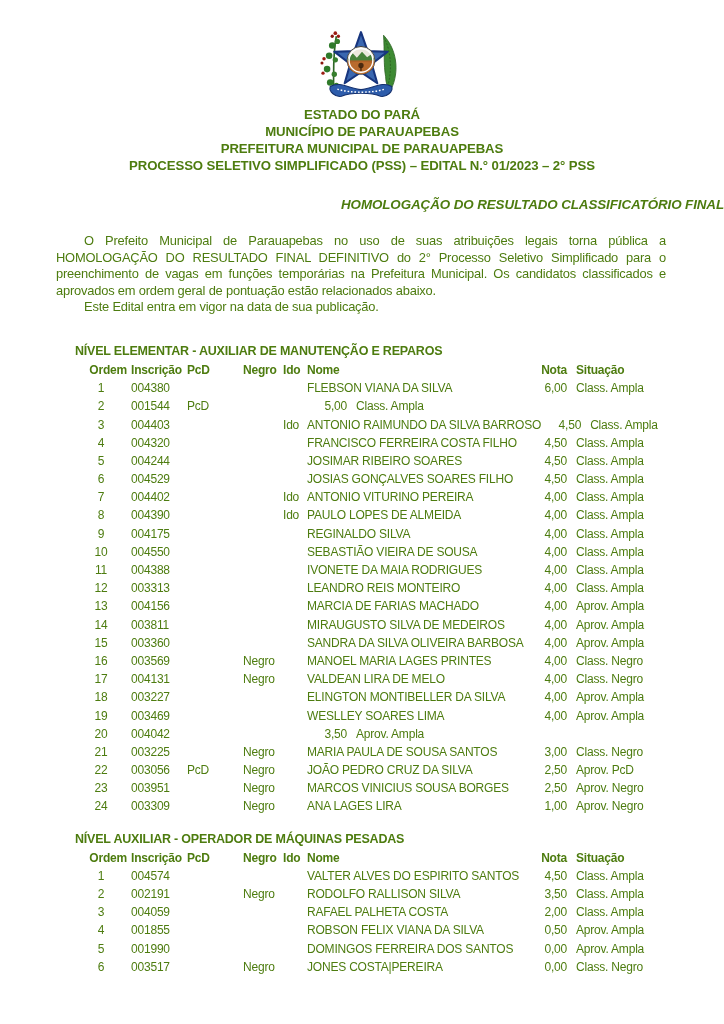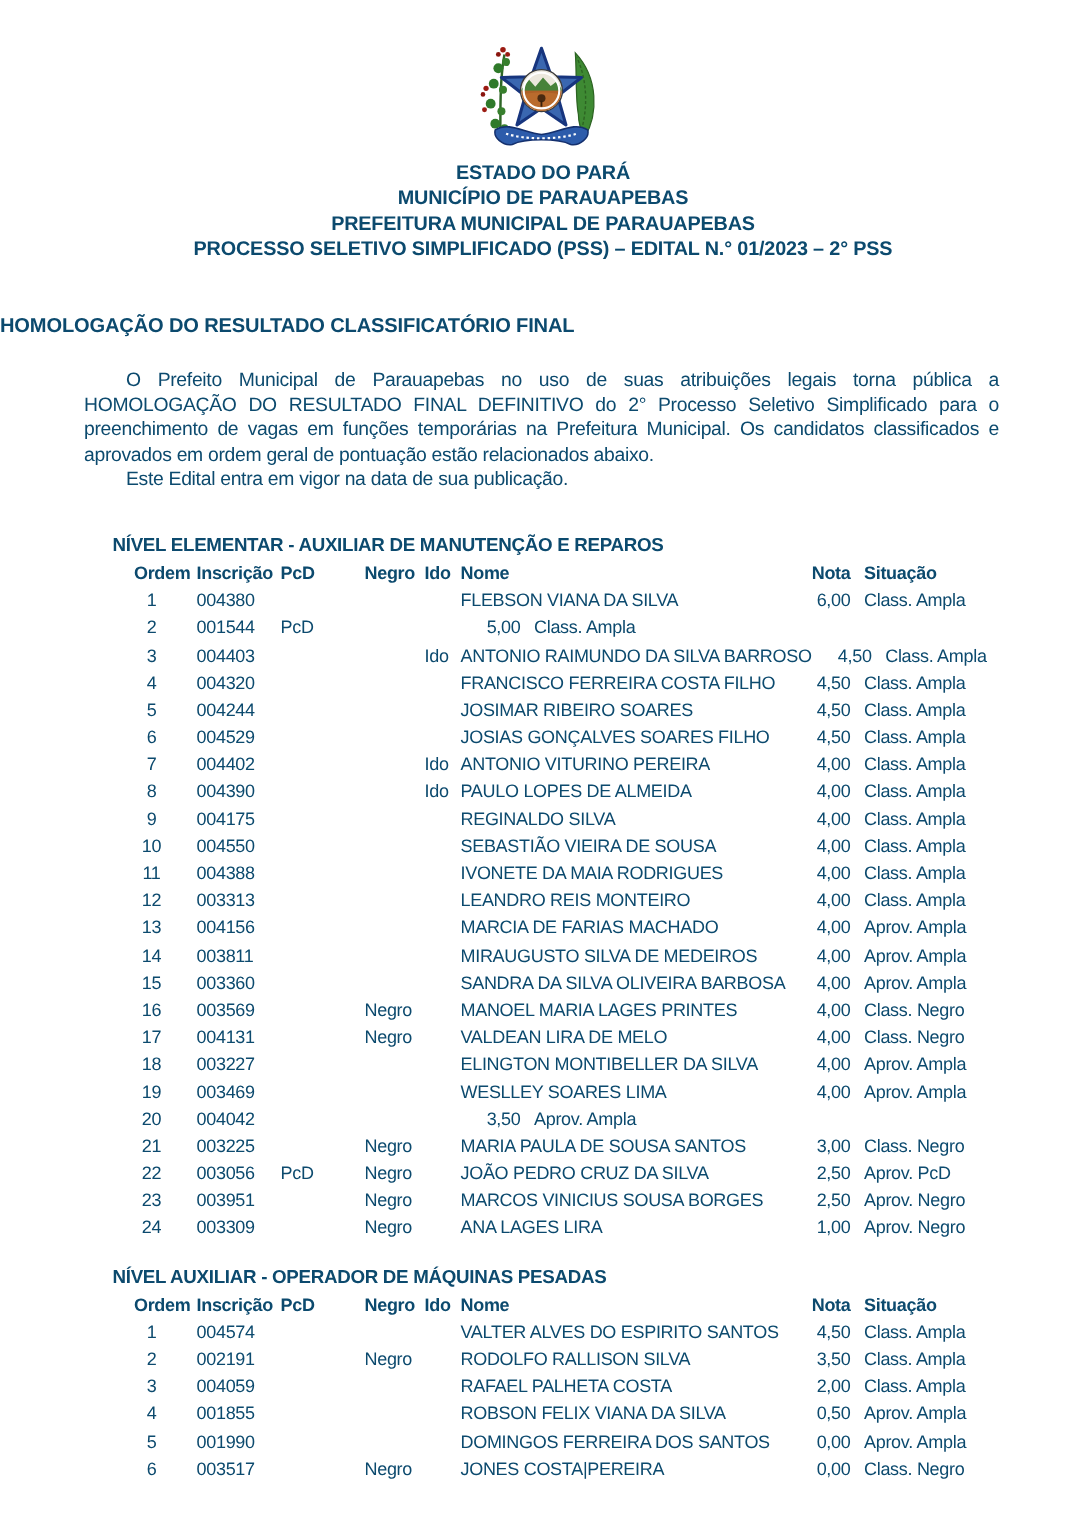--- a/index.html
+++ b/index.html
@@ -2,30 +2,30 @@
 <html><head>
 <meta charset="utf-8">
 <style>
   html,body{margin:0;padding:0;background:#9a9a9a;}
   .page{
     position:relative;
     width:724px;height:1024px;
     margin:0 auto;
     background:#ffffff;
     font-family:"Liberation Sans","DejaVu Sans",sans-serif;
-    color:#0c4a6e;
+    color:#4d7c0f;
     overflow:hidden;
   }
   
   .logo-wrap{padding-top:26px;display:flex;justify-content:center;}
   .logo-wrap svg{display:block;}
   
   .letterhead{margin-top:2px;text-align:center;font-weight:700;font-size:13.2px;line-height:17px;letter-spacing:-0.1px;}
   
-  .doc-title{margin-top:34px;text-align:left;font-weight:700;font-size:13.4px;line-height:17px;letter-spacing:-0.1px;}
+  .doc-title{margin-top:22px;text-align:right;font-weight:700;font-size:13.4px;line-height:17px;letter-spacing:-0.1px;font-style:italic;}
   
   .body-text{margin:20px 58px 0 56px;font-size:12.9px;line-height:16.6px;letter-spacing:-0.2px;}
   .body-text p{margin:0;text-indent:28px;}
   .body-text p.just{text-align:justify;}
   
   .tables{margin:26px 0 0 75px;width:591px;}
   .table-block + .table-block{margin-top:14px;}
   .t-title{font-weight:700;font-size:12.5px;line-height:18px;letter-spacing:-0.2px;margin-bottom:1px;}
   .t-row{display:flex;height:18.2px;line-height:18.2px;font-size:12px;letter-spacing:-0.2px;white-space:nowrap;}
   .t-head{font-weight:700;}

